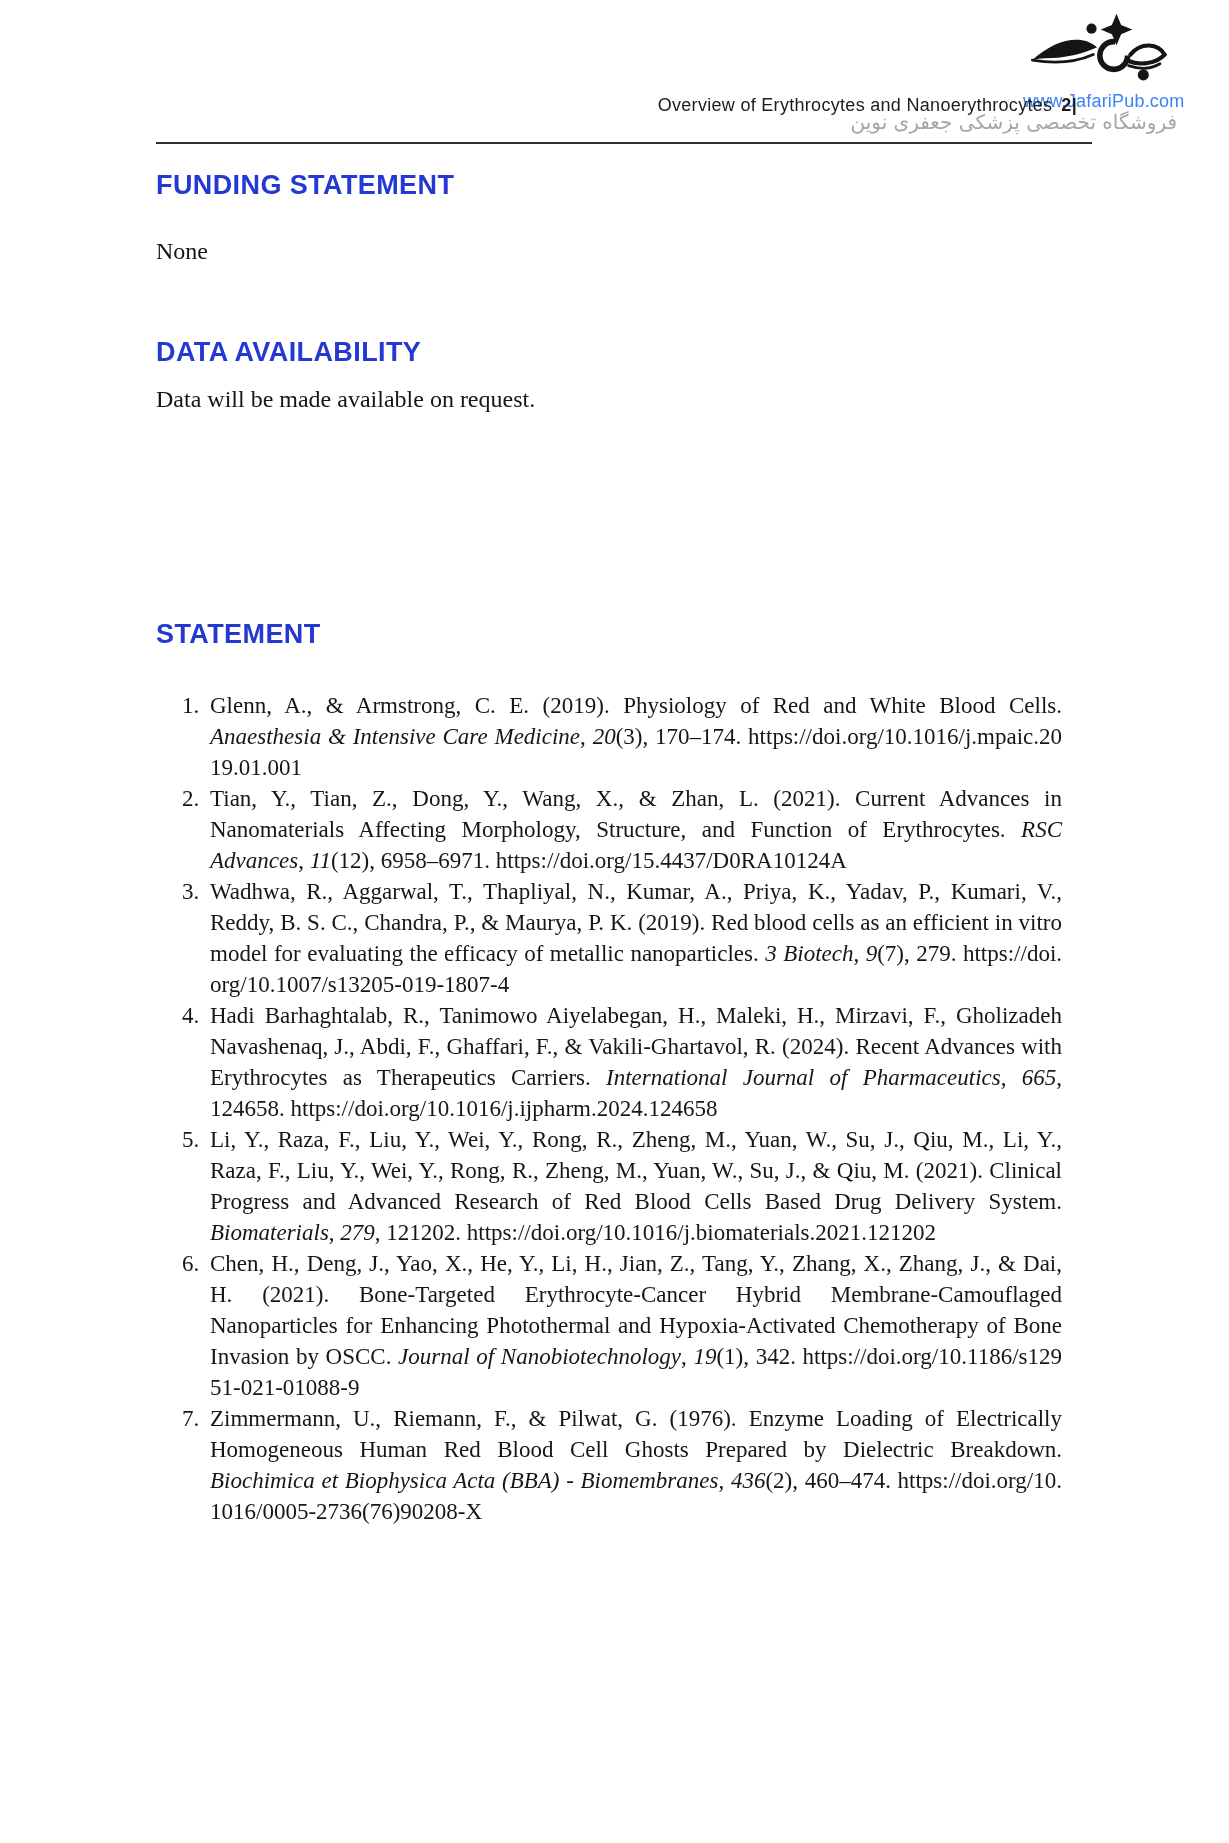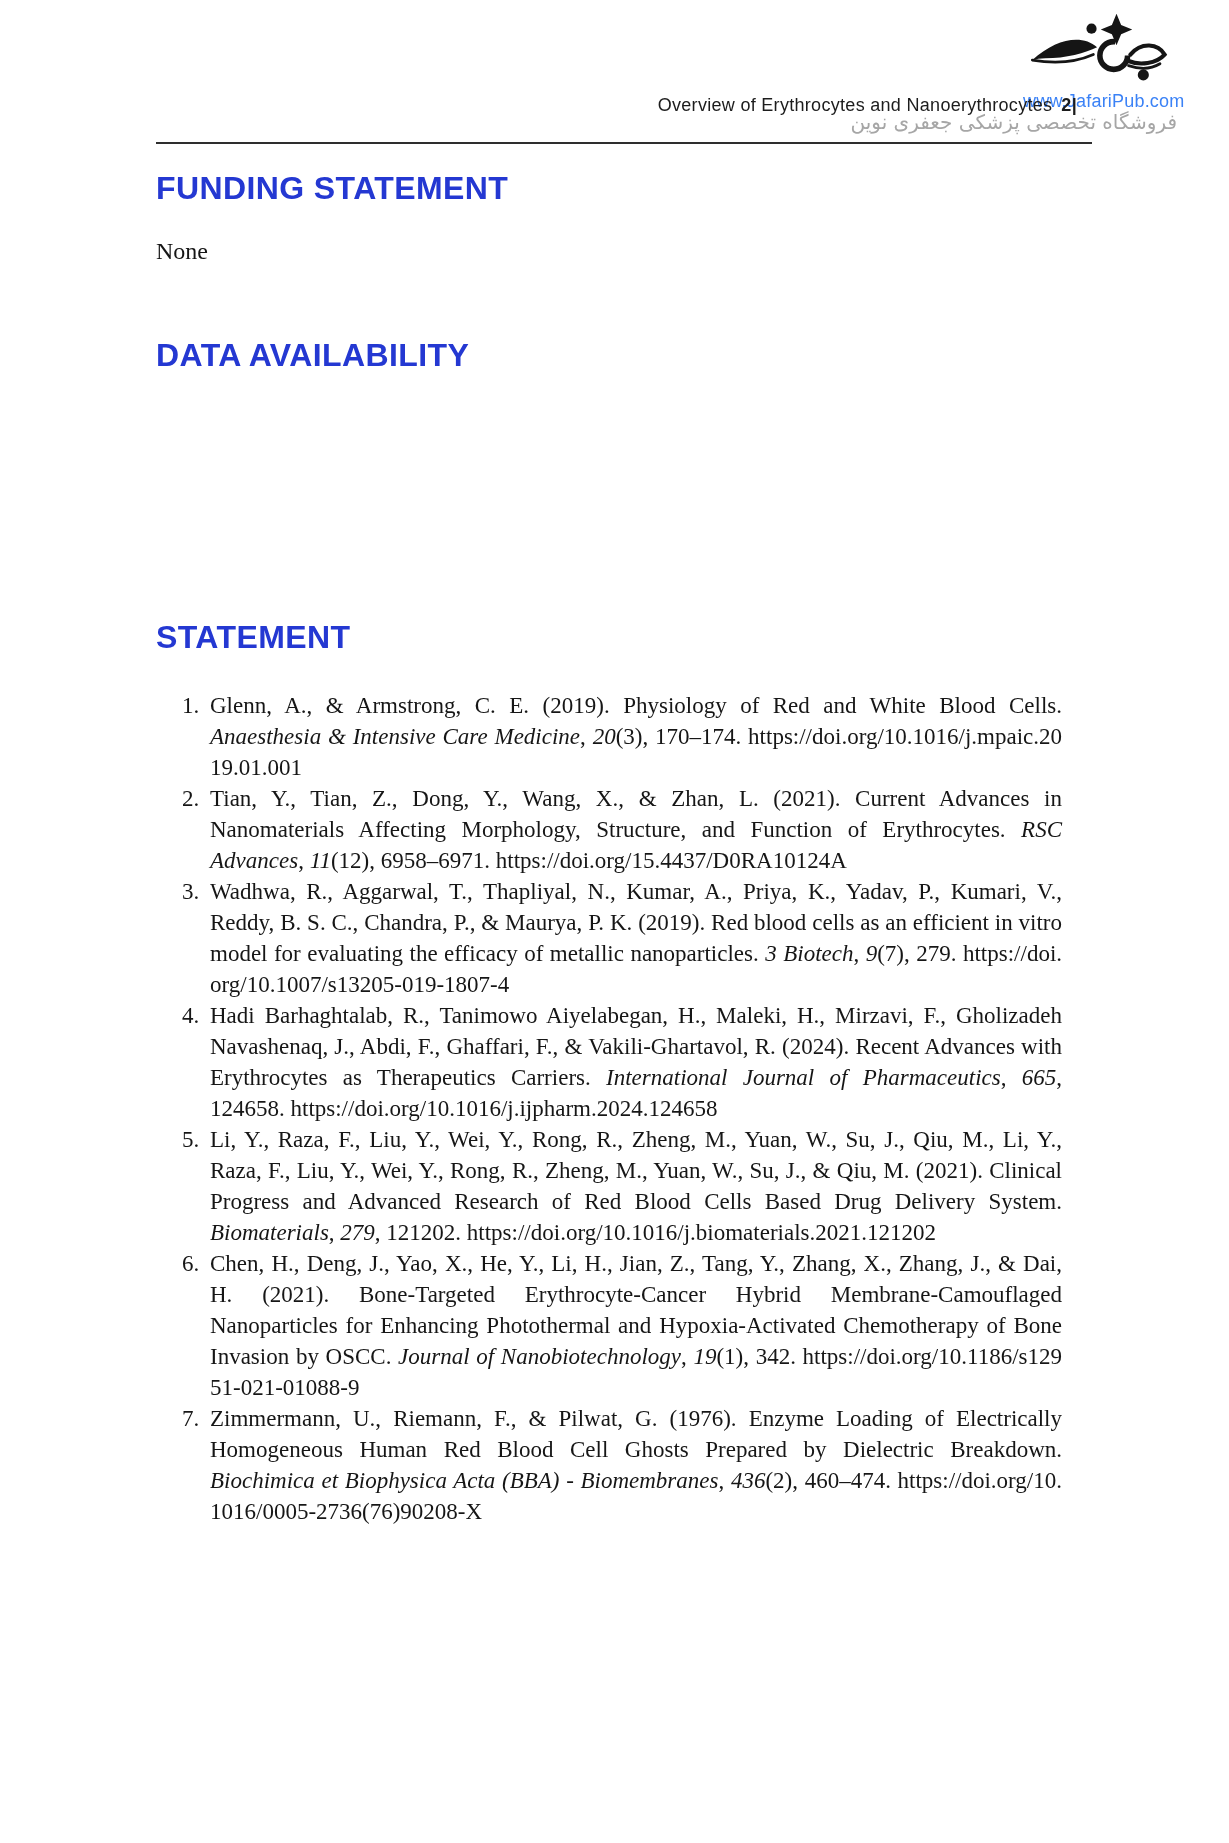--- a/index.html
+++ b/index.html
@@ -60,21 +60,21 @@
     height: 2px;
     background: #2e2e2e;
   }
 
   
   .sec-heading {
     position: absolute;
     left: 156px;
     font-family: "Liberation Sans", sans-serif;
     font-weight: bold;
-    font-size: 32px;
+    font-size: 27px;
     color: #2438d2;
     letter-spacing: 0.4px;
     white-space: nowrap;
   }
   .h-funding    { top: 170px; }
   .h-data       { top: 337px; }
   .h-conflict   { top: 474px; }
   .h-references { top: 619px; }
 
   .sec-body {
@@ -134,20 +134,21 @@
   <div class="header-title-row">
     <span>Overview of Erythrocytes and Nanoerythrocytes</span><span class="page-num">2|</span>
   </div>
 
   <div class="rule"></div>
 
   <div class="sec-heading h-funding">FUNDING STATEMENT</div>
   <div class="sec-body b-funding">None</div>
 
   <div class="sec-heading h-data">DATA AVAILABILITY</div>
+  <div class="sec-body b-data">Data will be made available on request.</div>
 
 
   <div class="sec-heading h-references">STATEMENT</div>
 
   <ol class="refs">
       <li><span class="ref-num">1.</span><span>Glenn, A., &amp; Armstrong, C. E. (2019). Physiology of Red and White Blood Cells. </span><span class="it">Anaesthesia &amp; Intensive Care Medicine</span><span>, </span><span class="it">20</span><span>(3), 170–174. </span><span class="url">https://doi.org/10.1016/j.mpaic.2019.01.001</span></li>
       <li><span class="ref-num">2.</span><span>Tian, Y., Tian, Z., Dong, Y., Wang, X., &amp; Zhan, L. (2021). Current Advances in Nanomaterials Affecting Morphology, Structure, and Function of Erythrocytes. </span><span class="it">RSC Advances</span><span>, </span><span class="it">11</span><span>(12), 6958–6971. </span><span class="url">https://doi.org/15.4437/D0RA10124A</span></li>
       <li><span class="ref-num">3.</span><span>Wadhwa, R., Aggarwal, T., Thapliyal, N., Kumar, A., Priya, K., Yadav, P., Kumari, V., Reddy, B. S. C., Chandra, P., &amp; Maurya, P. K. (2019). Red blood cells as an efficient in vitro model for evaluating the efficacy of metallic nanoparticles. </span><span class="it">3 Biotech</span><span>, </span><span class="it">9</span><span>(7), 279. </span><span class="url">https://doi.org/10.1007/s13205-019-1807-4</span></li>
       <li><span class="ref-num">4.</span><span>Hadi Barhaghtalab, R., Tanimowo Aiyelabegan, H., Maleki, H., Mirzavi, F., Gholizadeh Navashenaq, J., Abdi, F., Ghaffari, F., &amp; Vakili-Ghartavol, R. (2024). Recent Advances with Erythrocytes as Therapeutics Carriers. </span><span class="it">International Journal of Pharmaceutics</span><span>, </span><span class="it">665</span><span>, 124658. </span><span class="url">https://doi.org/10.1016/j.ijpharm.2024.124658</span></li>
       <li><span class="ref-num">5.</span><span>Li, Y., Raza, F., Liu, Y., Wei, Y., Rong, R., Zheng, M., Yuan, W., Su, J., Qiu, M., Li, Y., Raza, F., Liu, Y., Wei, Y., Rong, R., Zheng, M., Yuan, W., Su, J., &amp; Qiu, M. (2021). Clinical Progress and Advanced Research of Red Blood Cells Based Drug Delivery System. </span><span class="it">Biomaterials</span><span>, </span><span class="it">279</span><span>, 121202. </span><span class="url">https://doi.org/10.1016/j.biomaterials.2021.121202</span></li>

